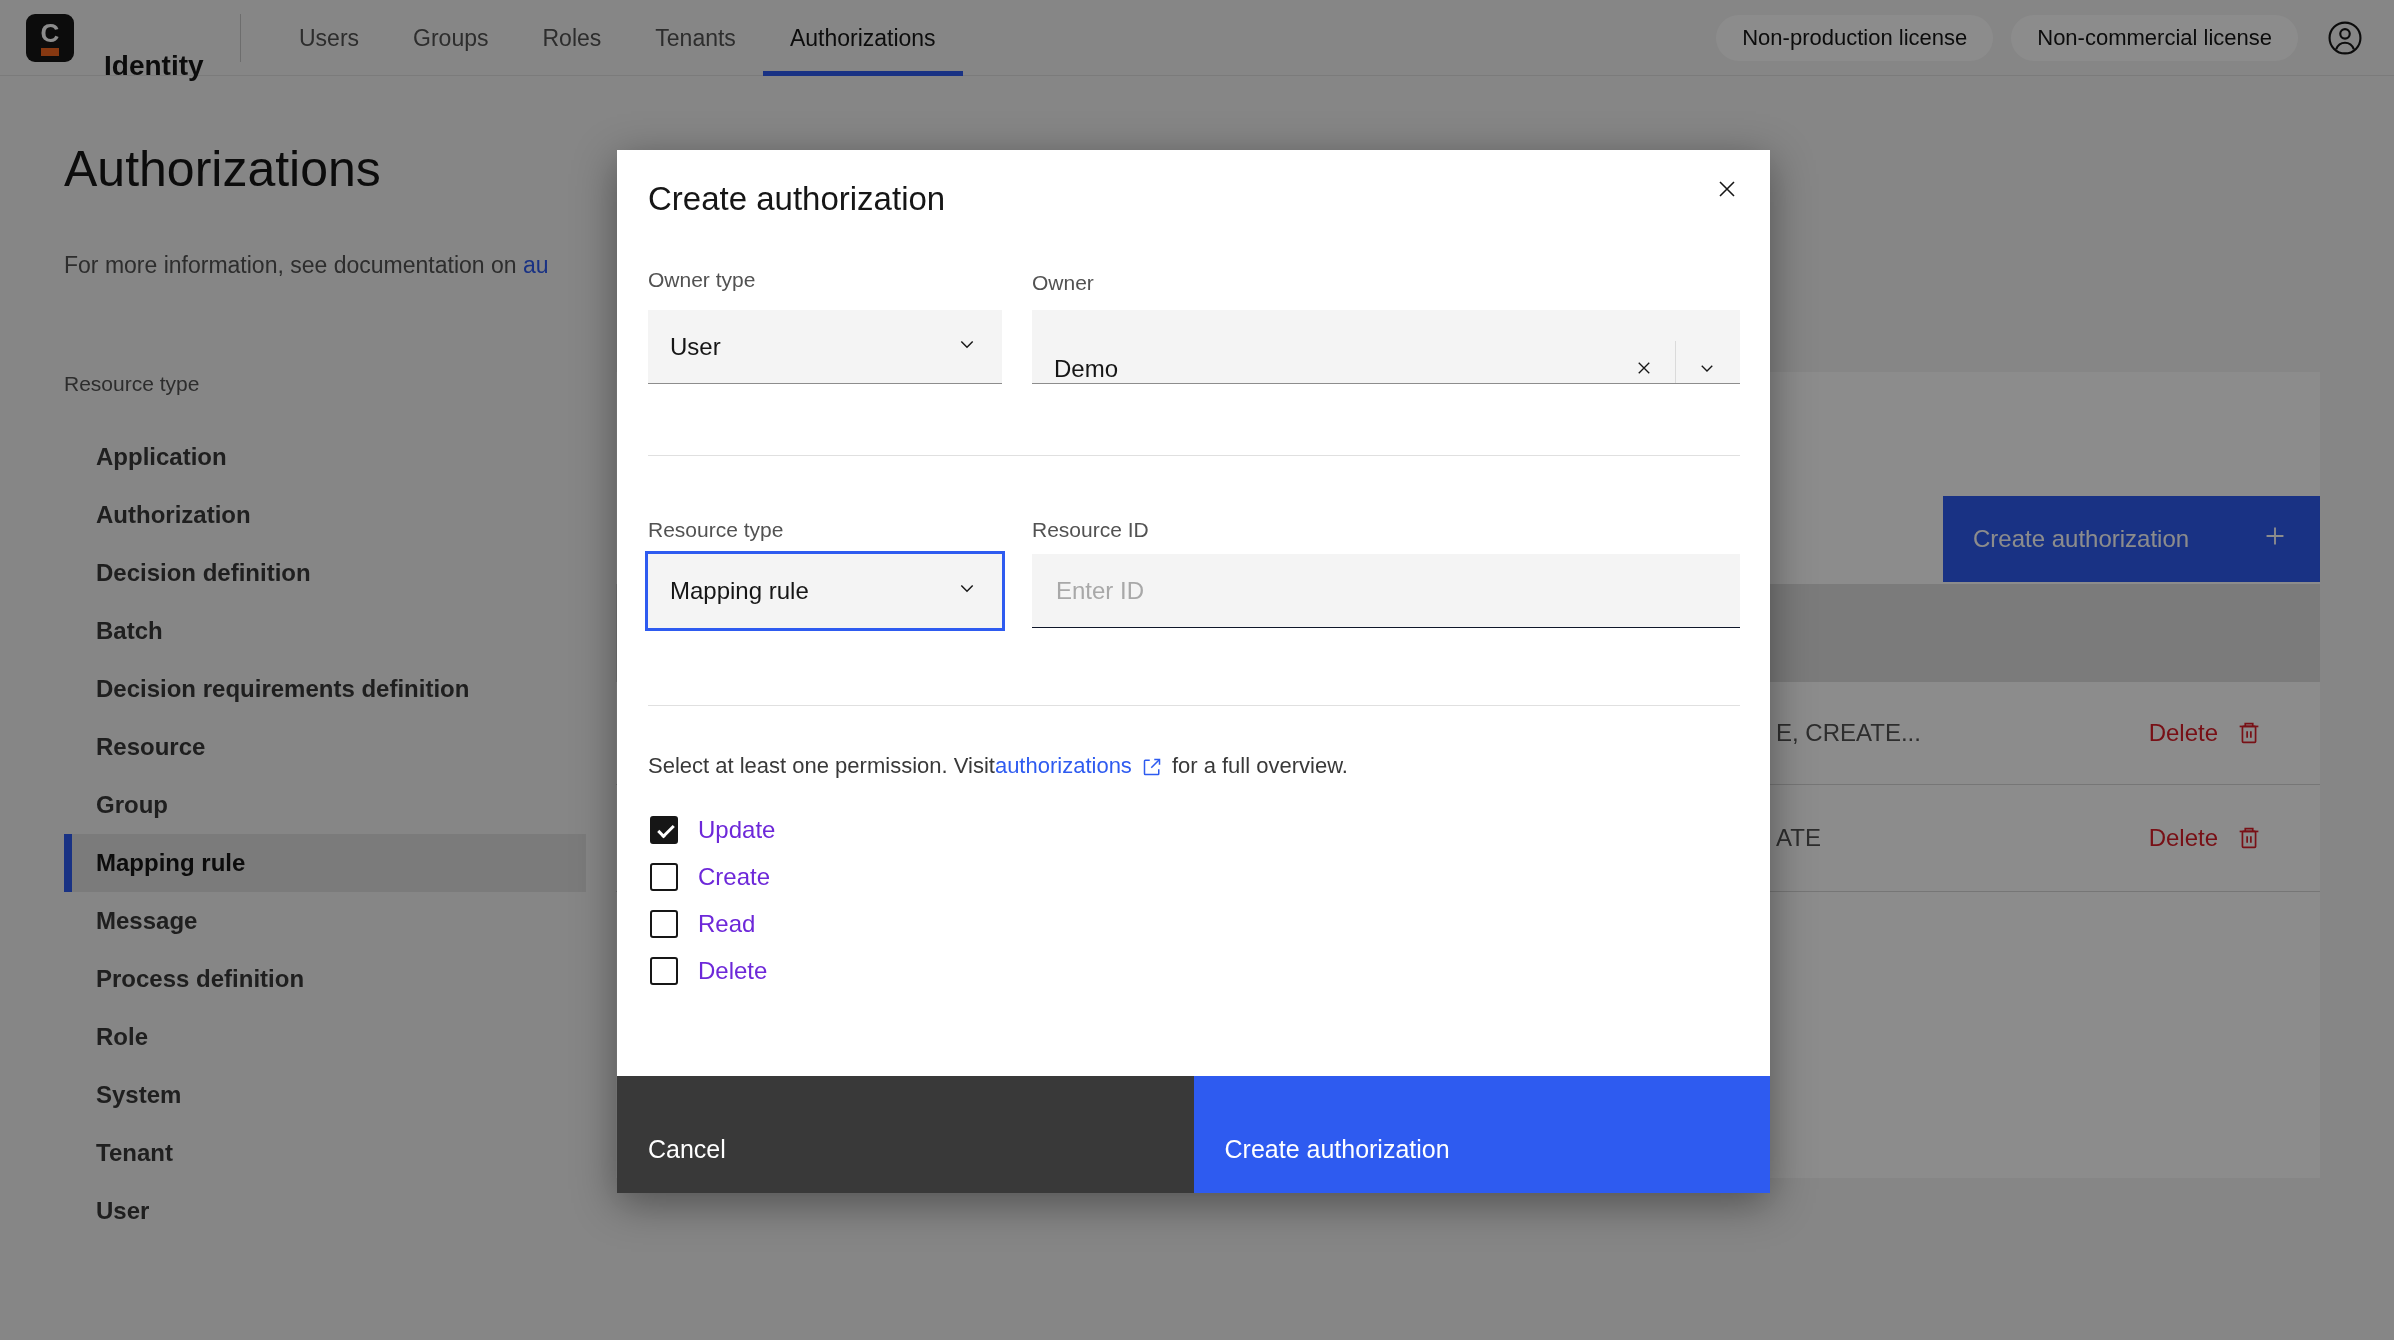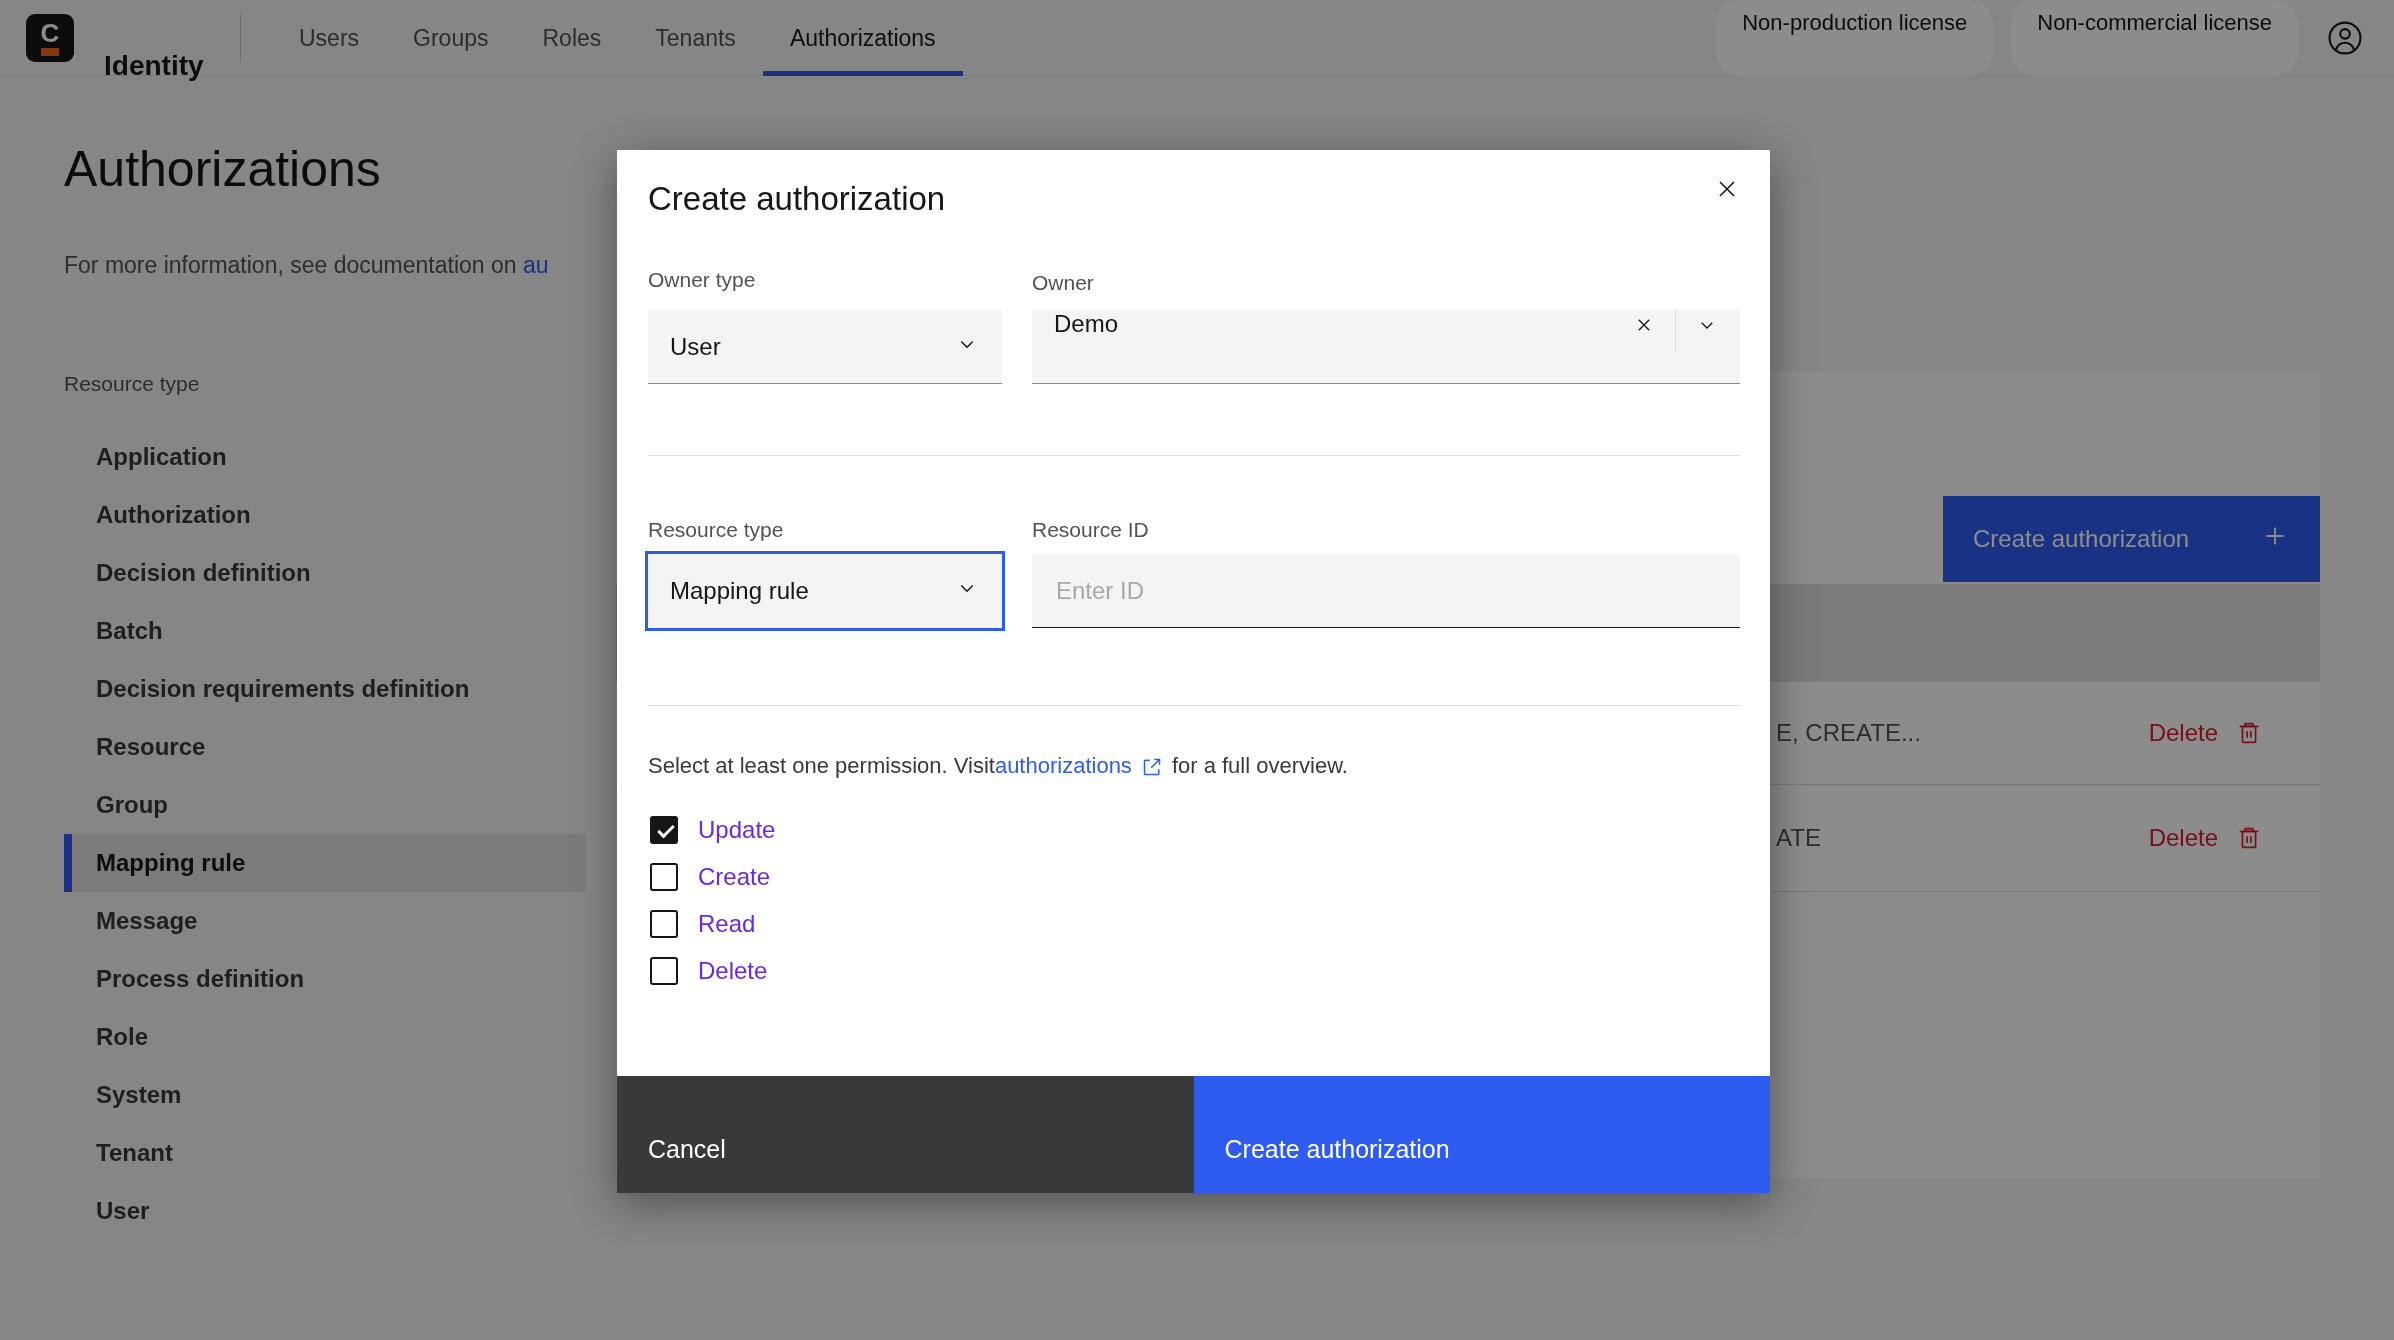--- a/index.html
+++ b/index.html
@@ -11,21 +11,21 @@
   .header { position:absolute; left:0; top:0; width:2394px; height:76px; background:#f4f4f4; border-bottom:1px solid #e0e0e0; z-index:1; }
   .logo-box { position:absolute; left:26px; top:14px; width:48px; height:48px; border-radius:9px; background:#161616; display:flex; flex-direction:column; align-items:center; justify-content:center; }
   .logo-c { color:#ffffff; font-weight:700; font-size:26px; line-height:26px; }
   .logo-bar { width:18px; height:8px; background:#f4671f; margin-top:2px; }
   .product-name { position:absolute; left:104px; top:0; height:76px; display:flex; align-items:center; font-size:28px; font-weight:700; color:#161616;margin-top:28px; }
   .header-divider { position:absolute; left:240px; top:14px; width:1px; height:48px; background:#c6c6c6; }
   .nav { position:absolute; left:272px; top:0; height:76px; display:flex;align-items:flex-end; }
   .nav-item { position:relative; height:76px; padding:0 27px; display:flex; align-items:center; font-size:23px; color:#525252; cursor:pointer; }
   .nav-item.active { color:#161616; }
   .nav-item.active::after { content:""; position:absolute; left:0; right:0; bottom:0; height:5px; background:#2e5bf0; }
-  .badges { position:absolute; right:96px; top:0; height:76px; display:flex; gap:18px; }
+  .badges { position:absolute; right:96px; top:0; height:76px; display:flex; align-items:center; gap:18px; }
   .badge { background:#ffffff; border-radius:24px; padding:10px 26px; font-size:22px; color:#161616; white-space:nowrap; }
   .user-btn { position:absolute; right:30px; top:19px; width:38px; height:38px; color:#161616; }
   .user-btn svg { width:38px; height:38px; }
 
   
   .page-title { position:absolute; left:64px; top:140px; font-size:50px; font-weight:400; color:#161616; }
   .page-desc { position:absolute; left:64px; top:252px; font-size:23px; color:#525252; }
   .page-desc .link { color:#2e5bf0; }
 
   .sidebar-label { position:absolute; left:64px; top:372px; font-size:21px; color:#525252; }
@@ -58,21 +58,21 @@
   .lbl-owner { left:415px; top:121px; }
   .lbl-restype { left:31px; top:368px; }
   .lbl-resid { left:415px; top:368px; }
 
   .select-field { position:absolute; height:74px; background:#f4f4f4; border-bottom:1px solid #8d8d8d; display:flex; align-items:center; font-size:24px; color:#161616; padding:0 22px; cursor:pointer; }
   .select-field .chev { margin-left:auto; color:#161616; }
   .select-field svg { width:26px; height:26px; }
   .f-owner-type { left:31px; top:160px; width:354px; }
   .f-restype { left:28px; top:401px; width:360px; height:80px; border:3px solid #2e5bf0; border-bottom:3px solid #2e5bf0; background:#f4f4f4; }
 
-  .combo-field { position:absolute; left:415px; top:160px; width:708px; height:74px; background:#f4f4f4; border-bottom:1px solid #8d8d8d; display:flex; align-items:flex-start; padding:0 18px 0 22px; }
+  .combo-field { position:absolute; left:415px; top:160px; width:708px; height:74px; background:#f4f4f4; border-bottom:1px solid #8d8d8d; display:flex; align-items:flex-end; padding:0 18px 0 22px; }
   .combo-field input { flex:1; border:none; background:transparent; font-size:24px; color:#161616; font-family:inherit; outline:none; }
   .combo-clear { width:30px; height:30px; display:flex; align-items:center; justify-content:center; color:#161616; cursor:pointer; }
   .combo-divider { width:1px; height:42px; background:#dadada; margin:0 16px; }
   .combo-chev { width:30px; height:30px; display:flex; align-items:center; justify-content:center; color:#161616; cursor:pointer; }
   .combo-field svg { width:24px; height:24px; }
 
   .input-field { position:absolute; left:415px; top:404px; width:708px; height:74px; background:#f4f4f4; border:none; border-bottom:1px solid #0f172a; font-size:24px; color:#161616; padding:0 24px; font-family:inherit; outline:none; }
   .input-field::placeholder { color:#a8a8a8; }
 
   .hr { position:absolute; left:31px; right:30px; height:1px; background:#e0e0e0; }

